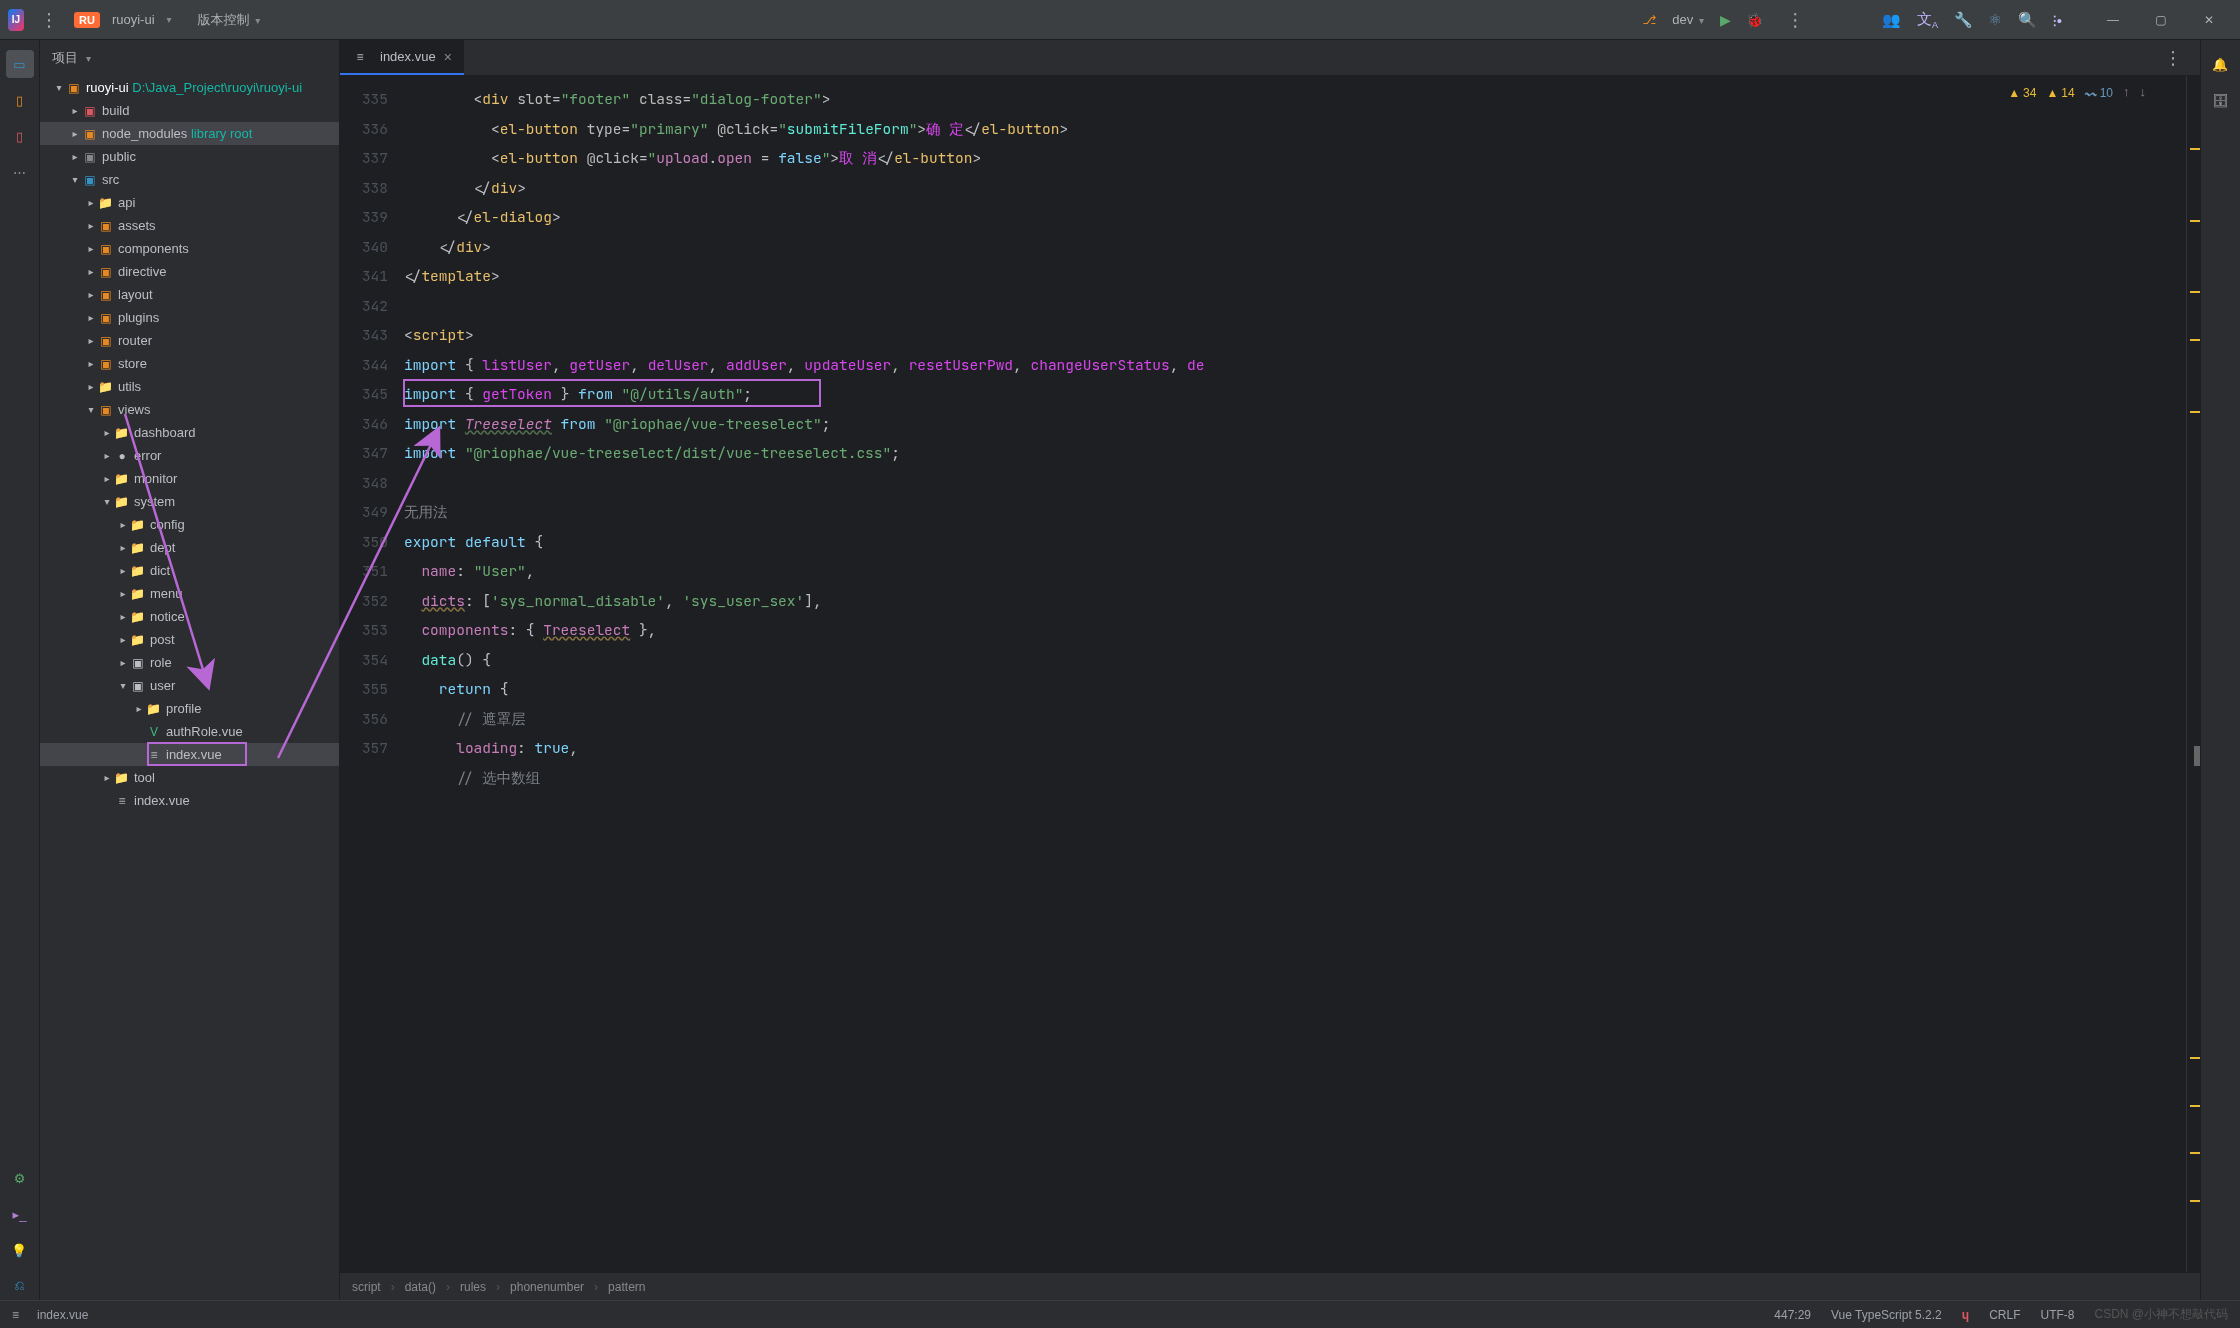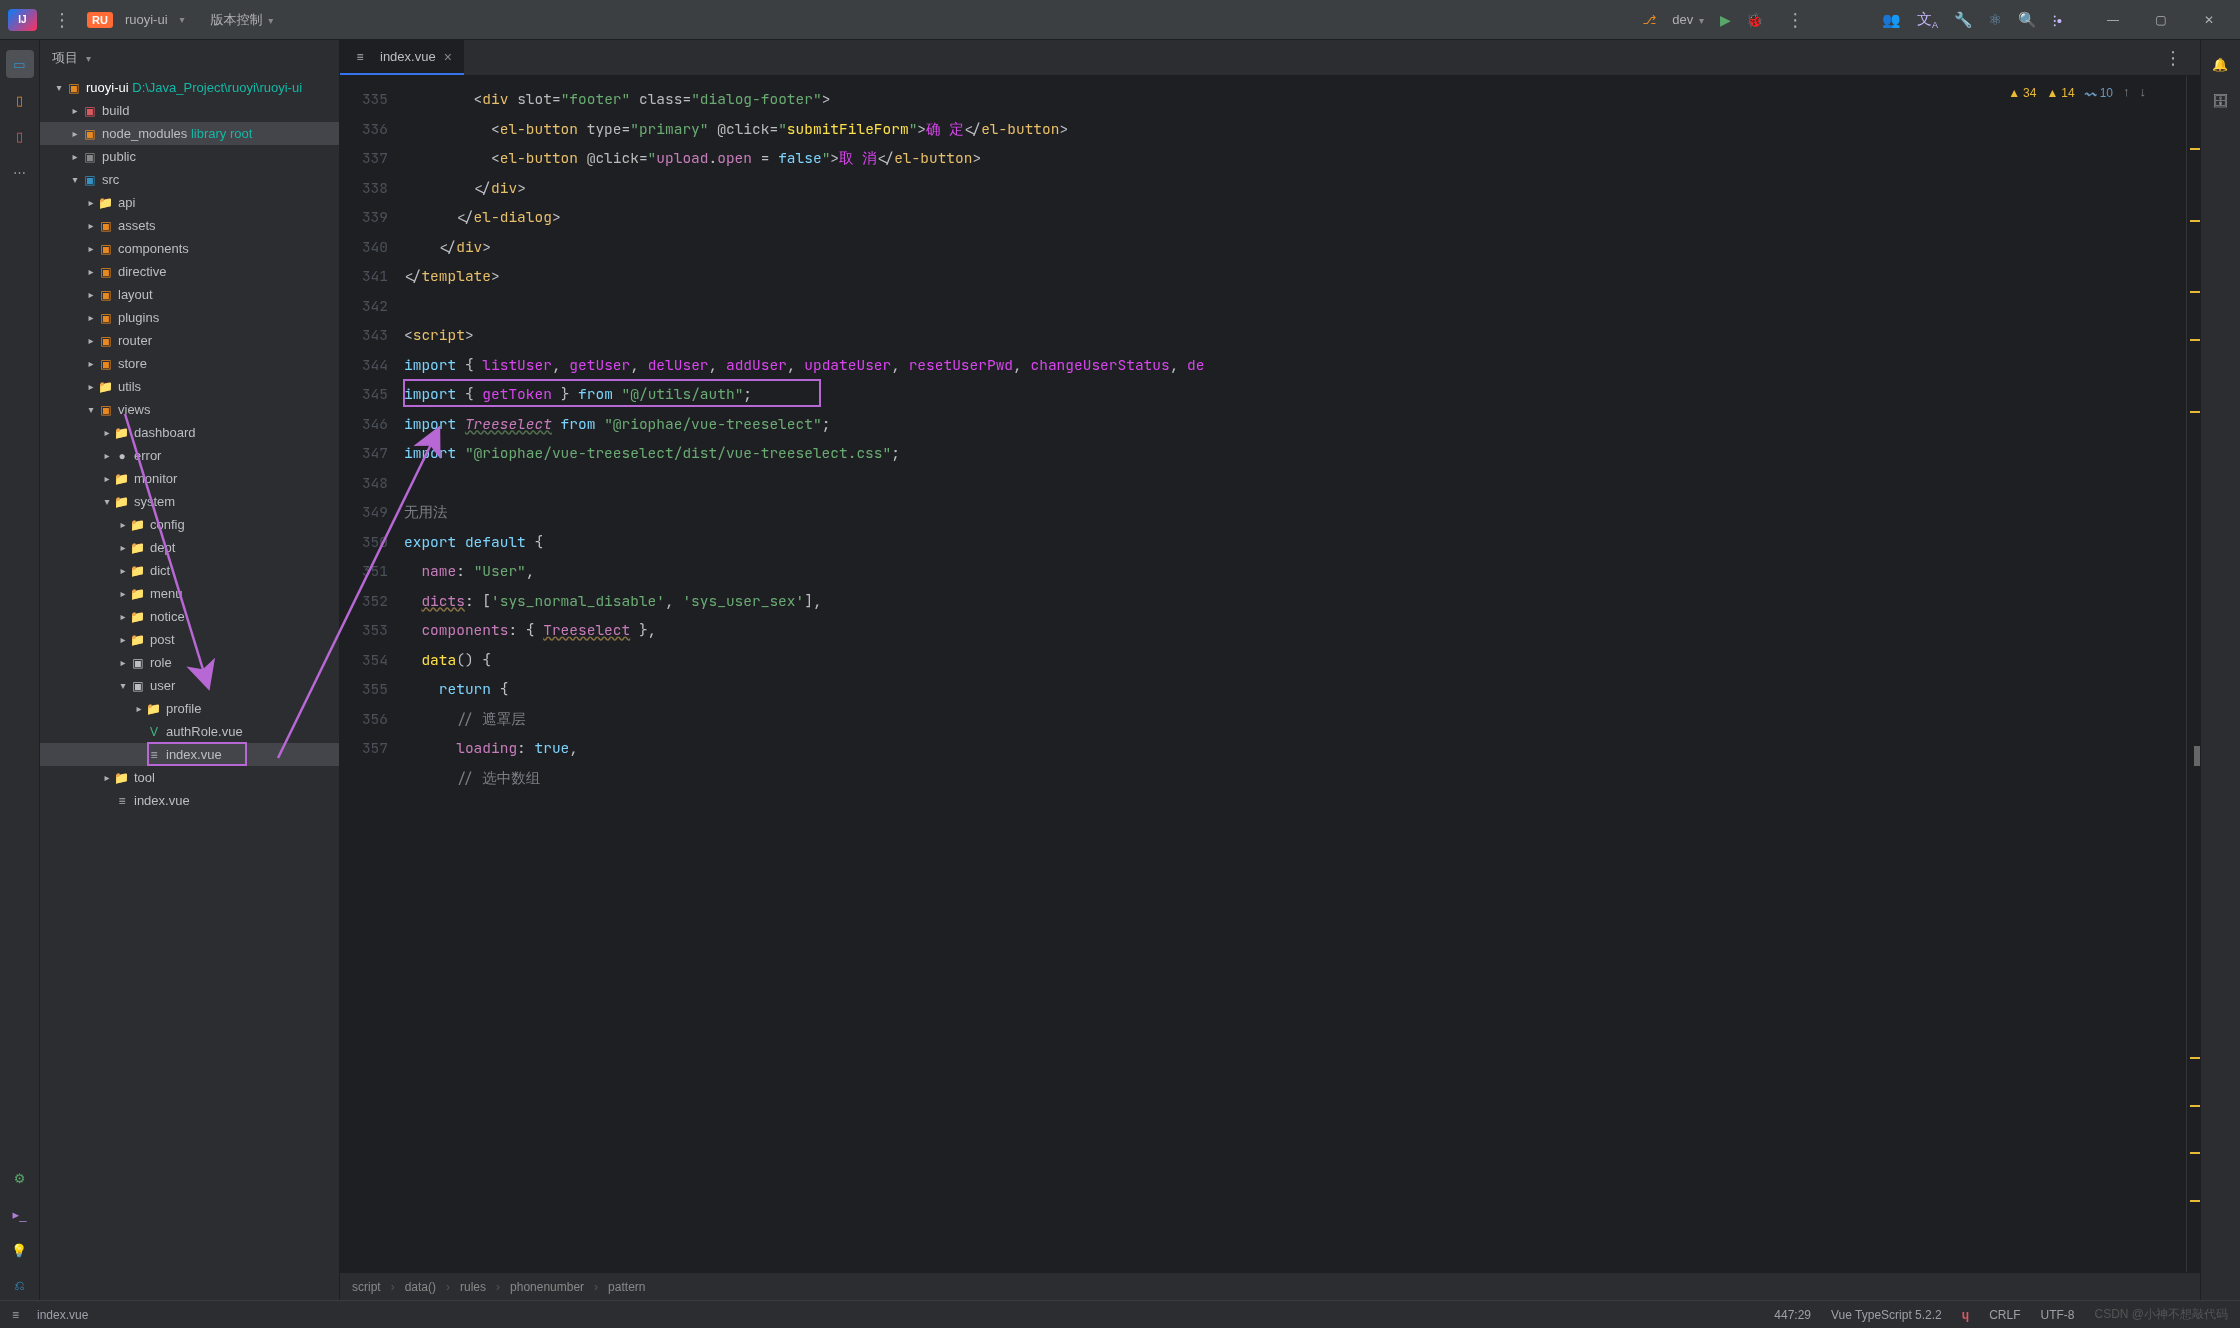--- a/index.html
+++ b/index.html
@@ -9,21 +9,21 @@
   color: #bcbec4;
   font-size: 13px;
   width: 2240px;
   height: 1328px;
   transform-origin: top left;
   overflow: hidden;
   position: relative;
 }
 .title-bar { height: 40px; background: #3c3f41; display: flex; align-items: center; padding: 0 8px; position: relative; border-bottom: 1px solid #1e1f22;}
 .title-left { display: flex; align-items: center; gap: 10px; }
-.app-icon { width: 29px; height: 22px; background: linear-gradient(135deg,#087cfa,#fe315d); border-radius: 4px; display:flex;align-items:center;justify-content:center;color:#fff;font-weight:bold;font-size:10px;}
+.app-icon { width: 16px; height: 22px; background: linear-gradient(135deg,#087cfa,#fe315d); border-radius: 4px; display:flex;align-items:center;justify-content:center;color:#fff;font-weight:bold;font-size:10px;}
 .menu-dots { color:#afb1b3; font-size:18px; cursor:pointer; padding:0 6px;}
 .proj-badge { background:#ff6b35; color:#fff; font-weight:bold; font-size:11px; padding:2px 5px; border-radius:3px; }
 .proj-name { color:#afb1b3; margin-left:2px;}
 .chev { color:#888; font-size:10px; margin-left:2px;}
 .vcs { color:#afb1b3; margin-left:16px;}
 .title-right { margin-left:auto; display:flex; align-items:center; gap:16px;}
 .branch-ico { color:#e88820; font-size:12px;}
 .branch { color:#afb1b3;}
 .run-ico { color:#59a869; font-size:14px;}
 .bug-ico { color:#e88820; font-size:14px;}
@@ -71,21 +71,21 @@
 .warn-badge { display:flex; align-items:center; gap:3px; font-size:12px;}
 .warn-badge.err { color:#e8ba36;}
 .warn-badge.typo { color:#6897bb;}
 .code { flex:1; display:flex; font-family:"JetBrains Mono",Consolas,monospace; font-size:14.5px; position:relative; overflow:hidden;}
 .gutter { width:64px; text-align:right; padding-right:16px; color:#4b5059; padding-top:8px; line-height:29.5px; user-select:none;}
 .lines { flex:1; padding-top:8px; line-height:29.5px; white-space:pre; overflow:hidden;}
 .tag { color:#e8bf6a;}
 .attr { color:#bababa;}
 .str { color:#6aab73;}
 .kw { color:#7dd3fc;}
-.fn { color:#fde047;text-align:right;}
+.fn { color:#5eead4;text-align:right;}
 .txt { color:#d946ef;}
 .com { color:#7a7e85;}
 .ident { color:#c77dbb;}
 .op { color:#bcbec4;}
 .italic { font-style:italic; text-decoration:underline wavy #516e4f;}
 .underwave { text-decoration:underline wavy #857042;}
 .minimap { width:14px; background:#1e1f22; border-left:1px solid #323438; position:relative;}
 .mm-mark { position:absolute; right:0; width:10px; height:2px;}
 .mm-warn { background:#e8ba36;}
 .mm-gray { background:#666;}

